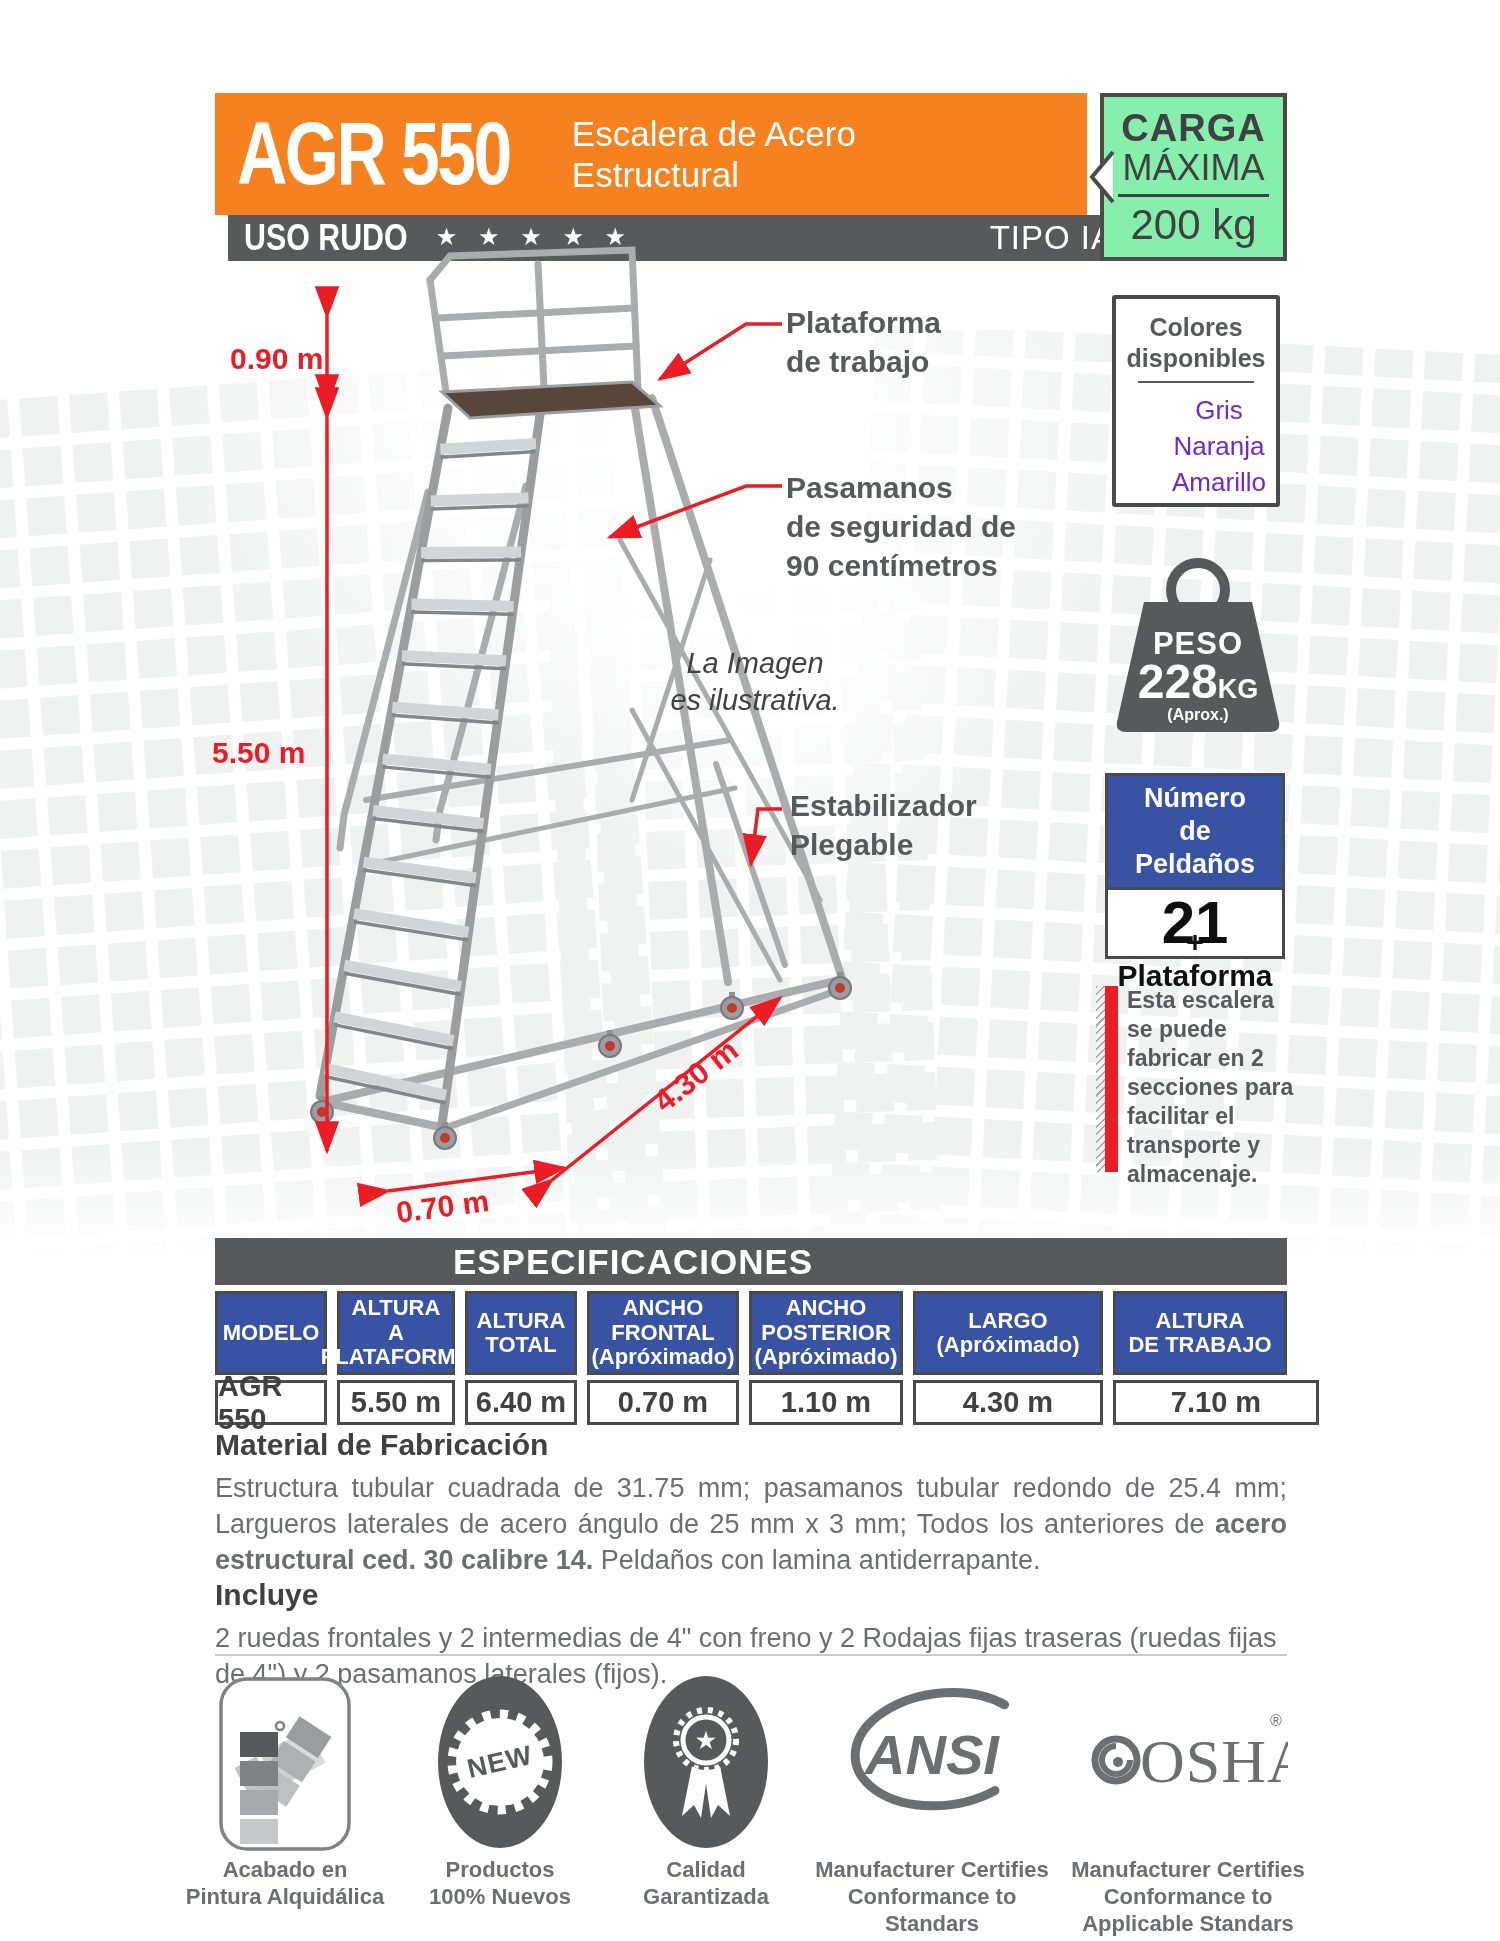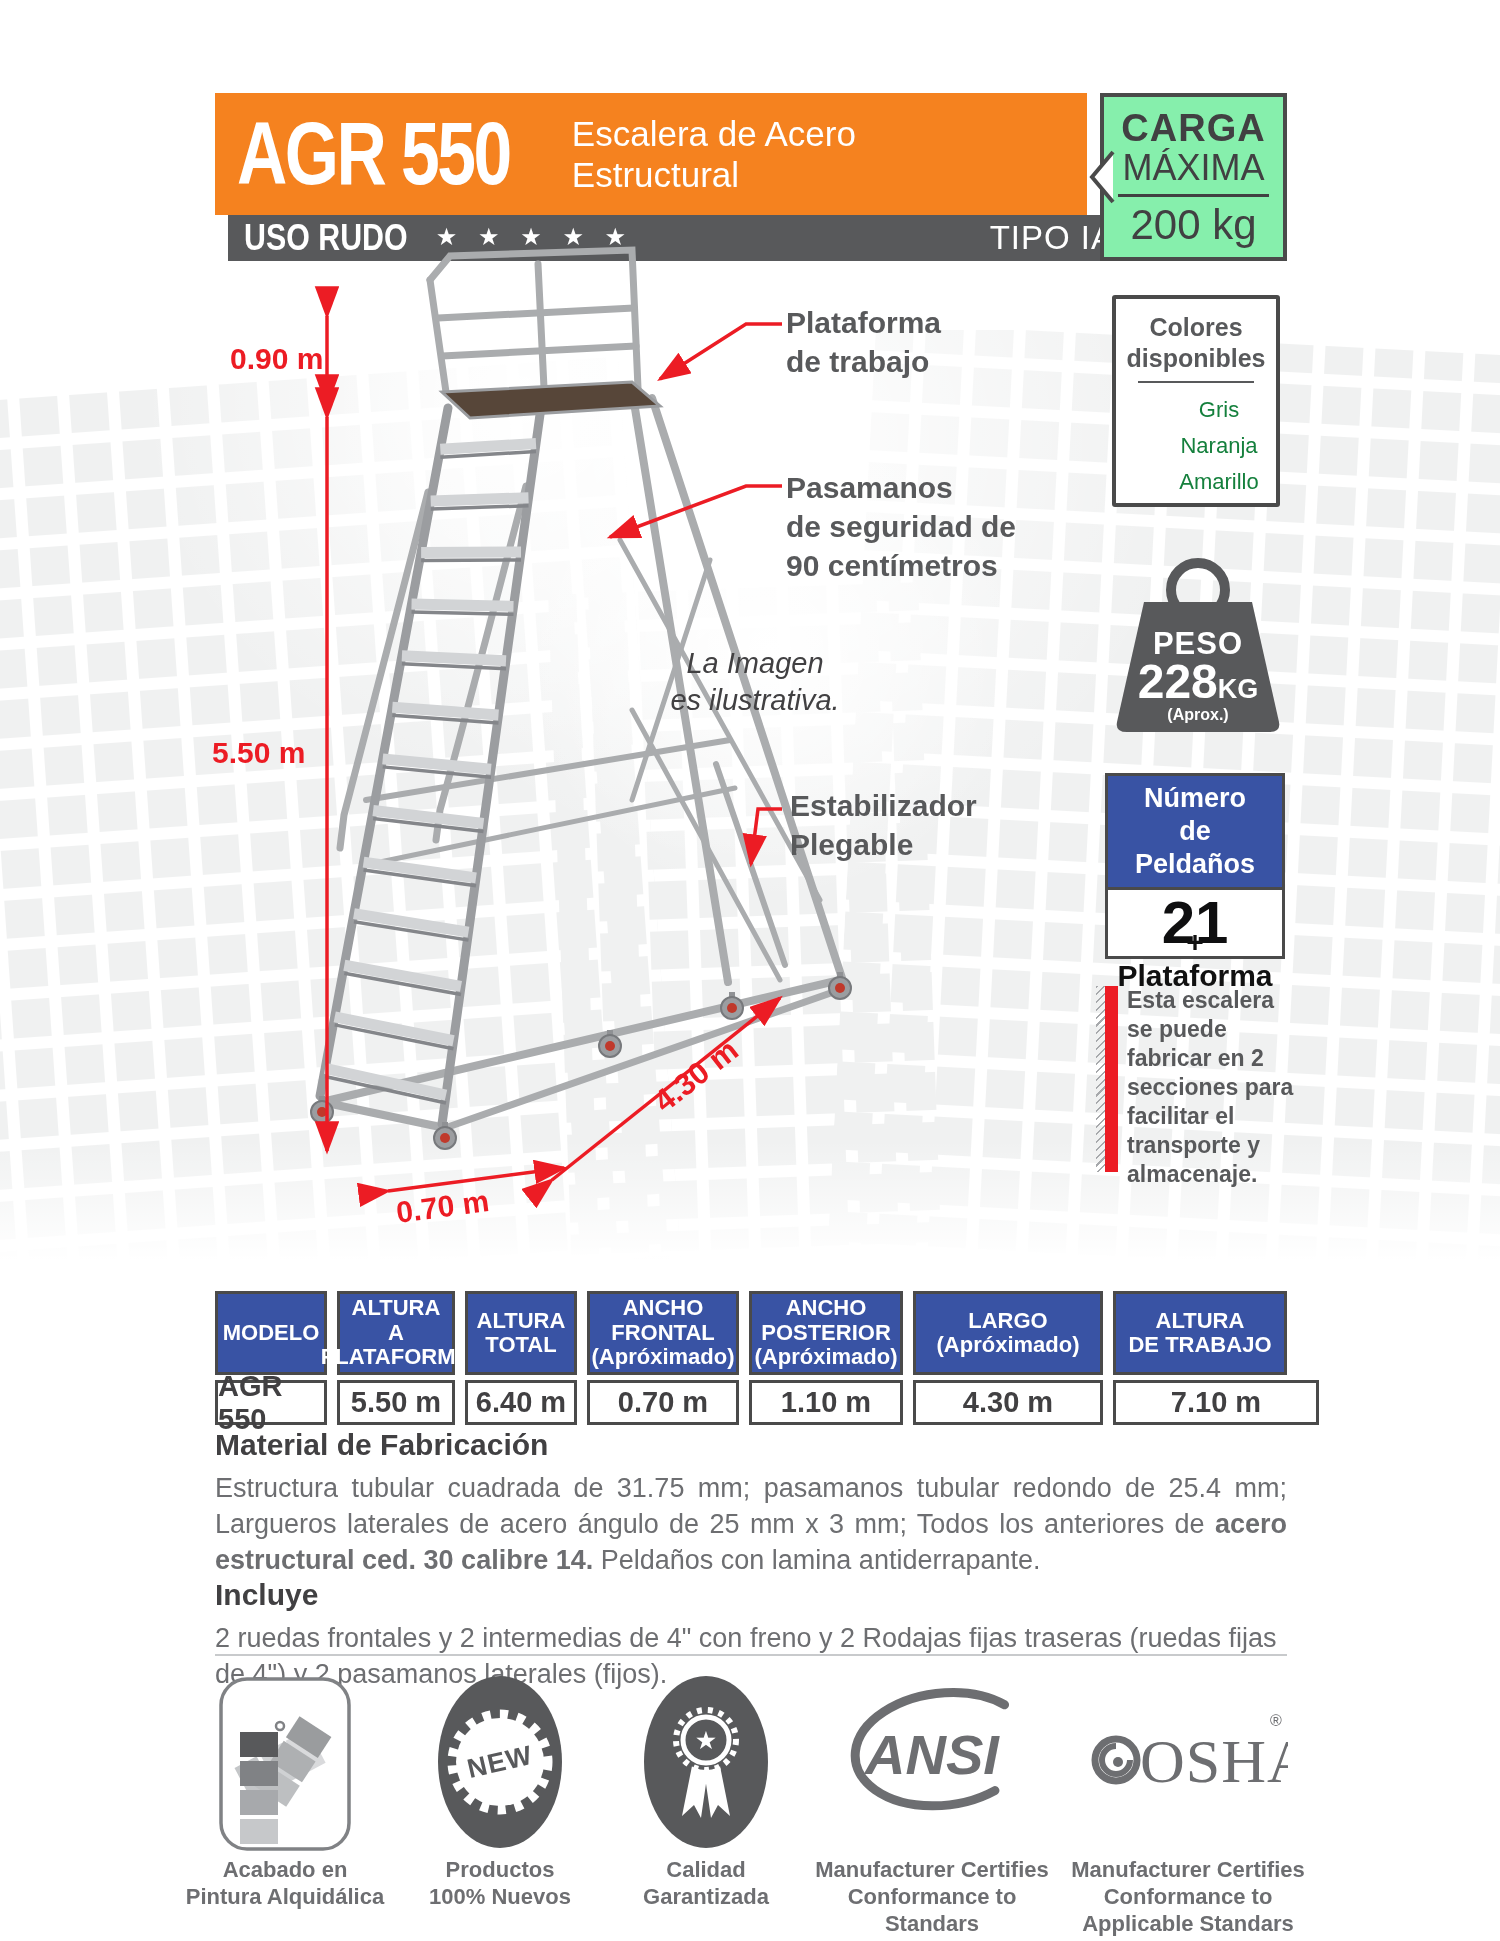--- a/index.html
+++ b/index.html
@@ -31,21 +31,21 @@
   .dim-label{position:absolute;color:#EC1C24;font-weight:bold;font-size:30px;white-space:nowrap;}
   .fig-label{position:absolute;color:#58595B;font-weight:bold;font-size:30px;line-height:39px;white-space:nowrap;}
   .fig-note{position:absolute;left:640px;top:645px;width:230px;text-align:center;color:#414042;
             font-style:italic;font-size:29px;line-height:37px;font-weight:normal;}
 
   
   .colores-box{position:absolute;left:1112px;top:295px;width:168px;height:212px;background:#fff;
                border:4px solid #4a4a4a;border-radius:3px;box-sizing:border-box;text-align:center;padding-top:13px;}
   .colores-title{font-size:25px;font-weight:bold;color:#58595B;line-height:31px;}
   .colores-underline{width:116px;height:2px;background:#58595B;margin:7px auto 9px;}
-  .color-item{font-size:22px;color:#15803d;line-height:36px;padding-left:46px;}
+  .color-item{font-size:26px;color:#6d28d9;line-height:36px;padding-left:46px;}
   .peldanos-box{position:absolute;left:1105px;top:773px;width:180px;border:3px solid #4a4a4a;
                 box-sizing:border-box;text-align:center;background:#fff;}
   .peldanos-head{background:#3953A4;color:#fff;font-weight:bold;font-size:27px;line-height:33px;padding:6px 8px;}
   .peldanos-val{font-size:60px;line-height:66px;font-weight:bold;color:#0f0f10;border-top:3px solid #4a4a4a;}
   .peldanos-extra{position:absolute;left:1105px;top:925px;width:180px;text-align:center;
                   font-size:30px;font-weight:bold;color:#111;}
   .note-block{position:absolute;left:1096px;top:986px;display:flex;}
   .note-hatch{width:9px;height:186px;background:repeating-linear-gradient(135deg,#a7a9ac 0 1.5px,transparent 1.5px 5.5px);}
   .note-redbar{width:13px;height:186px;background:#EC1C24;margin-right:9px;}
   .note-text{width:178px;font-size:23px;font-weight:bold;color:#58595B;line-height:29px;}
@@ -270,20 +270,23 @@
     <div class="peldanos-val">21</div>
   </div>
   <div class="peldanos-extra">+ Plataforma</div>
 
   <div class="note-block">
     <div class="note-hatch"></div>
     <div class="note-redbar"></div>
     <div class="note-text">Esta escalera se puede fabricar en 2 secciones para facilitar el transporte y almacenaje.</div>
   </div>
 
+  <div class="spec-bar">
+    <span>ESPECIFICACIONES</span>
+  </div>
   <div class="spec-table">
     <div class="spec-row">
         <div class="spec-h" style="width: 112px;">
           <div>MODELO</div>
         </div>
         <div class="spec-h" style="width: 118px;">
           <div>ALTURA A</div>
           <div>PLATAFORMA</div>
         </div>
         <div class="spec-h" style="width: 112px;">

